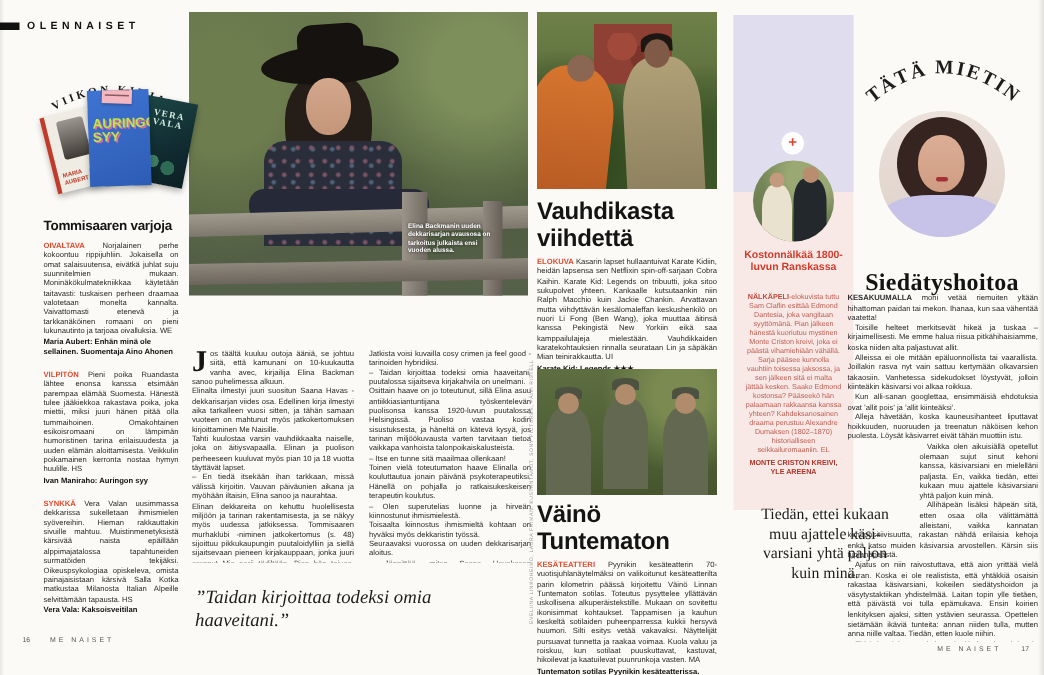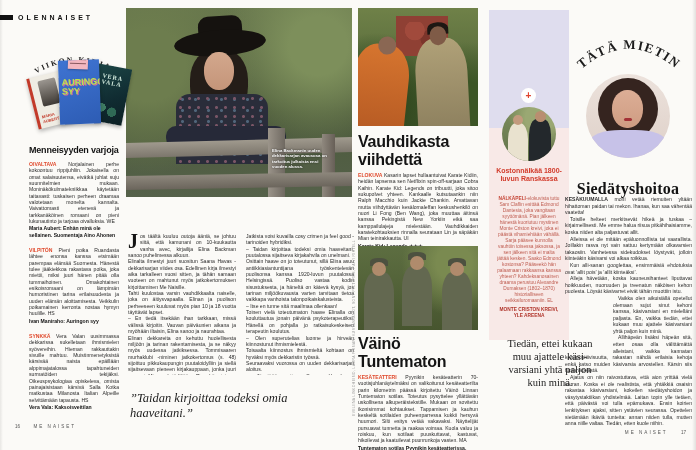--- a/index.html
+++ b/index.html
@@ -175,21 +175,21 @@
       </span>
     <span class="t">AURINGON
 SYY</span>
   </div>
   <div class="book b3">
     <span class="t">VERA VALA</span>
     <span class="s"></span>
   </div>
 
   <div class="abs reviews">
-    <h2>Menneisyyden varjoja</h2>
+    <h2>Tommisaaren varjoja</h2>
     <div class="rev">
       <p class="small"><b class="lead">OIVALTAVA</b><span> Norjalainen perhe kokoontuu rippijuhliin. Jokaisella on omat salaisuutensa, eivätkä juhlat suju suunnitelmien mukaan. Moninäkökulmatekniikkaa käytetään taitavasti: tuskaisen perheen draamaa valotetaan monelta kannalta. Vaivattomasti etenevä ja tarkkanäköinen romaani on pieni lukunautinto ja tarjoaa oivalluksia. WE</span></p>
       <p class="credit">Maria Aubert: Enhän minä ole sellainen. Suomentaja Aino Ahonen</p>
     </div>
     <div class="rev">
       <p class="small"><b class="lead">VILPITÖN</b><span> Pieni poika Ruandasta lähtee enonsa kanssa etsimään parempaa elämää Suomesta. Hänestä tulee jääkiekkoa rakastava poika, joka miettii, miksi juuri hänen pitää olla tummaihoinen. Omakohtainen esikoisromaani on lämpimän humoristinen tarina erilaisuudesta ja uuden elämän aloittamisesta. Veikkulin poikamainen kerronta nostaa hymyn huulille. HS</span></p>
       <p class="credit">Ivan Maniraho: Auringon syy</p>
     </div>
     <div class="rev">
       <p class="small"><b class="lead">SYNKKÄ</b><span> Vera Valan uusimmassa dekkarissa sukelletaan ihmismielen syövereihin. Hieman rakkauttakin sivuille mahtuu. Muistinmenetyksistä kärsivää naista epäillään alppimajatalossa tapahtuneiden surmatöiden tekijäksi. Oikeuspsykologiaa opiskeleva, omista painajaisistaan kärsivä Salla Kotka matkustaa Milanosta Italian Alpeille selvittämään tapausta. HS</span></p>

